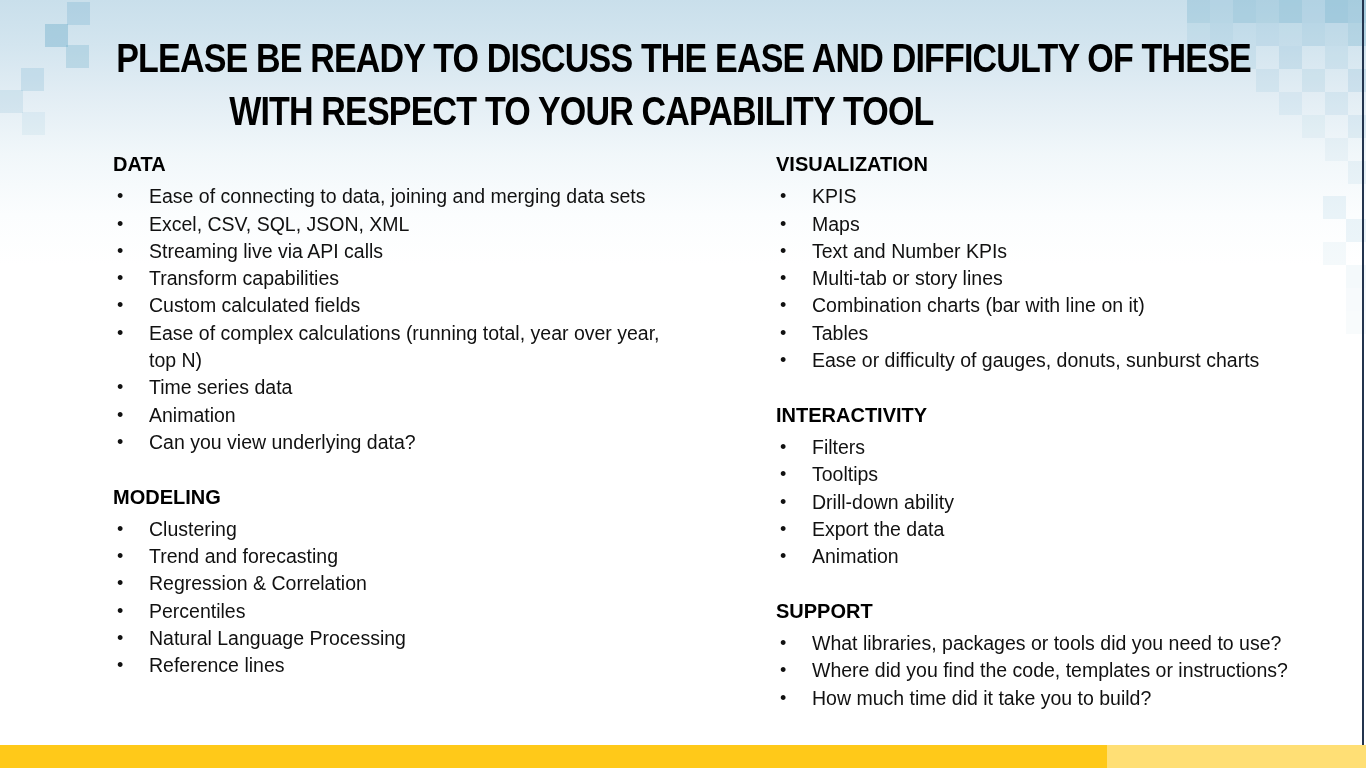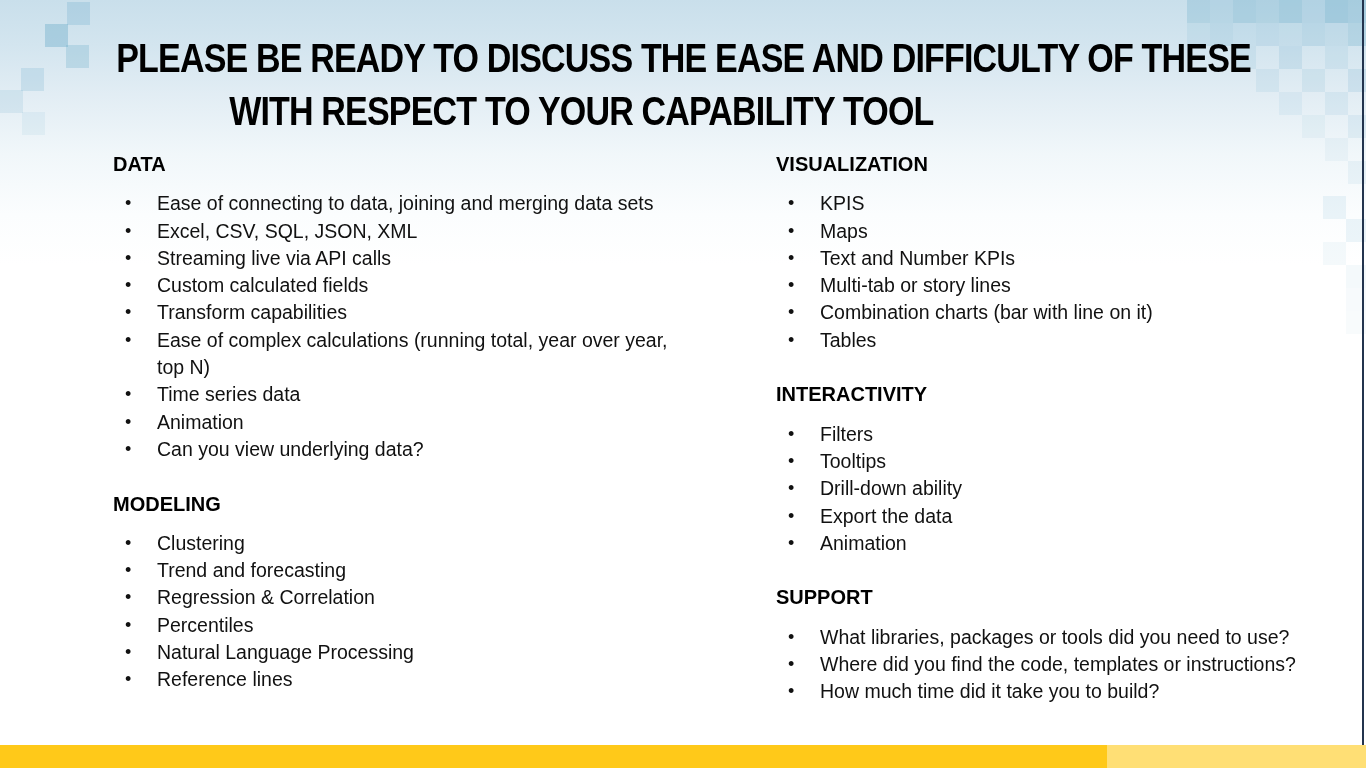--- a/index.html
+++ b/index.html
@@ -22,21 +22,21 @@
   .title-line > span{
     display:inline-block;font-size:41px;font-weight:700;letter-spacing:-1px;
     transform:scaleX(0.83);transform-origin:center;
   }
   
   .col{position:absolute;top:146px;color:#111;}
   .col-left{left:108px;width:578px;}
   .col-right{left:771px;width:590px;}
   .sec + .sec{margin-top:27.3px;}
   .sec h2{margin:5px;font-size:20px;line-height:27.3px;font-weight:700;color:#000;}
-  .sec ul{margin:12px;padding:0;list-style:none;}
+  .sec ul{margin:4px;padding:0;list-style:none;}
   .sec li{
     position:relative;padding-left:37px;font-size:19.5px;line-height:27.3px;
   }
   .sec li::before{
     content:"\2022";position:absolute;left:5px;top:0;font-size:18px;line-height:27.3px;
   }
   
   .bar{position:absolute;top:745px;height:23px;}
   .bar-left{left:0;width:1107px;background:var(--accent-left,#FFC919);}
   .bar-right{left:1107px;width:259px;background:var(--accent-right,#FFDF75);}
@@ -100,22 +100,22 @@
     </div>
   </header>
 
   <div class="col col-left">
       <section class="sec">
         <h2>DATA</h2>
         <ul>
           <li>Ease of connecting to data, joining and merging data sets</li>
           <li>Excel, CSV, SQL, JSON, XML</li>
           <li>Streaming live via API calls</li>
+          <li>Transform capabilities</li>
           <li>Custom calculated fields</li>
-          <li>Transform capabilities</li>
           <li>Ease of complex calculations (running total, year over year, top N)</li>
           <li>Time series data</li>
           <li>Animation</li>
           <li>Can you view underlying data?</li>
         </ul>
       </section>
       <section class="sec">
         <h2>MODELING</h2>
         <ul>
           <li>Clustering</li>
@@ -130,20 +130,21 @@
   <div class="col col-right">
       <section class="sec">
         <h2>VISUALIZATION</h2>
         <ul>
           <li>KPIS</li>
           <li>Maps</li>
           <li>Text and Number KPIs</li>
           <li>Multi-tab or story lines</li>
           <li>Combination charts (bar with line on it)</li>
           <li>Tables</li>
+          <li>Ease or difficulty of gauges, donuts, sunburst charts</li>
         </ul>
       </section>
       <section class="sec">
         <h2>INTERACTIVITY</h2>
         <ul>
           <li>Filters</li>
           <li>Tooltips</li>
           <li>Drill-down ability</li>
           <li>Export the data</li>
           <li>Animation</li>

